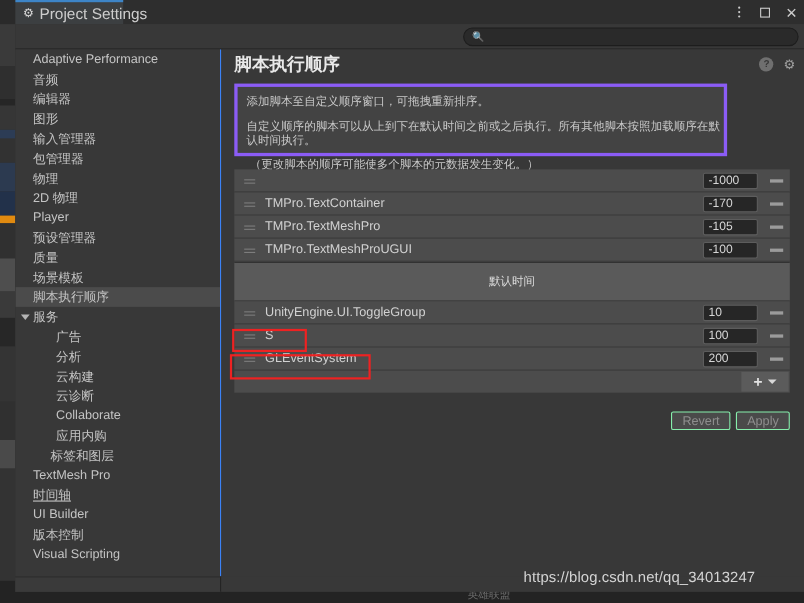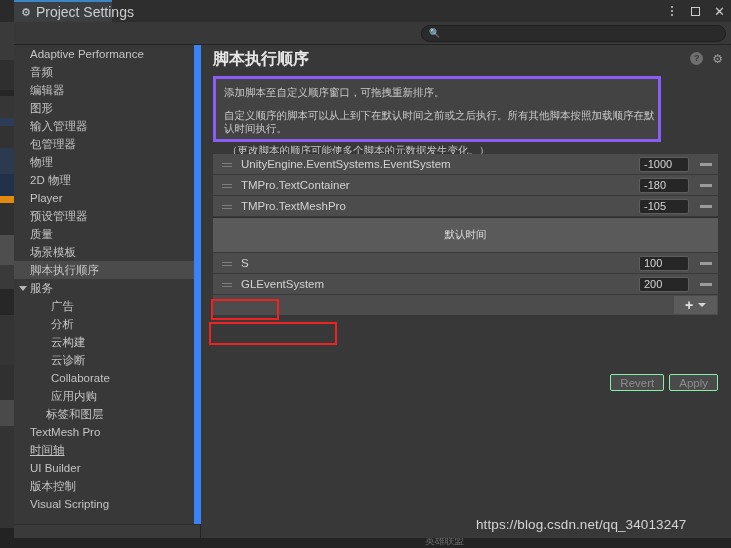--- a/index.html
+++ b/index.html
@@ -78,21 +78,21 @@
   .search-icon { font-size: 9px; color: #9a9a9a; line-height: 1; }
   .search-input {
     flex: 1; background: transparent; border: 0; outline: 0;
     color: #c8c8c8; font-size: 10.5px; padding-left: 4px;
     font-family: "Liberation Sans", sans-serif;
   }
 
   
   .sidebar {
     position: absolute; left: 0; top: 45px; width: 187px; height: 479px;
-    background: #383838; border-right: 7px solid #3b82f6;
+    background: #383838; border-right: 1px solid #3b82f6;
     overflow: hidden;
   }
   .side-item {
     height: 18px; display: flex; align-items: center;
     font-size: 11.5px; color: #c4c4c4; padding-left: 16px;
     white-space: nowrap; cursor: default;
   }
   .side-item.selected { background: #4b4b4b; }
   .side-item.indent1 { padding-left: 37px; }
   .tri {
@@ -383,49 +383,66 @@
         <div class="help-line l3">（更改脚本的顺序可能使多个脚本的元数据发生变化。）</div>
       </div>
 
       <div class="order-list">
         <div id="rows-before">
             <div class="order-row">
               <span class="drag-handle">
                 <i></i>
                 <i></i>
               </span>
-              <span class="order-name">UnityEngine.EventSystems.EventSystem</span>
               <div class="order-val">-1000</div>
               <span class="minus-btn"></span>
             </div>
             <div class="order-row">
               <span class="drag-handle">
                 <i></i>
                 <i></i>
               </span>
               <span class="order-name">TMPro.TextContainer</span>
-              <div class="order-val">-180</div>
+              <div class="order-val">-170</div>
               <span class="minus-btn"></span>
             </div>
             <div class="order-row">
               <span class="drag-handle">
                 <i></i>
                 <i></i>
               </span>
               <span class="order-name">TMPro.TextMeshPro</span>
               <div class="order-val">-105</div>
+              <span class="minus-btn"></span>
+            </div>
+            <div class="order-row">
+              <span class="drag-handle">
+                <i></i>
+                <i></i>
+              </span>
+              <span class="order-name">TMPro.TextMeshProUGUI</span>
+              <div class="order-val">-100</div>
               <span class="minus-btn"></span>
             </div>
           </div>
 
         <div class="default-row">
           <span>默认时间</span>
         </div>
 
         <div id="rows-after">
+            <div class="order-row">
+              <span class="drag-handle">
+                <i></i>
+                <i></i>
+              </span>
+              <span class="order-name">UnityEngine.UI.ToggleGroup</span>
+              <div class="order-val">10</div>
+              <span class="minus-btn"></span>
+            </div>
             <div class="order-row">
               <span class="drag-handle">
                 <i></i>
                 <i></i>
               </span>
               <span class="order-name">S</span>
               <div class="order-val">100</div>
               <span class="minus-btn"></span>
             </div>
             <div class="order-row">

